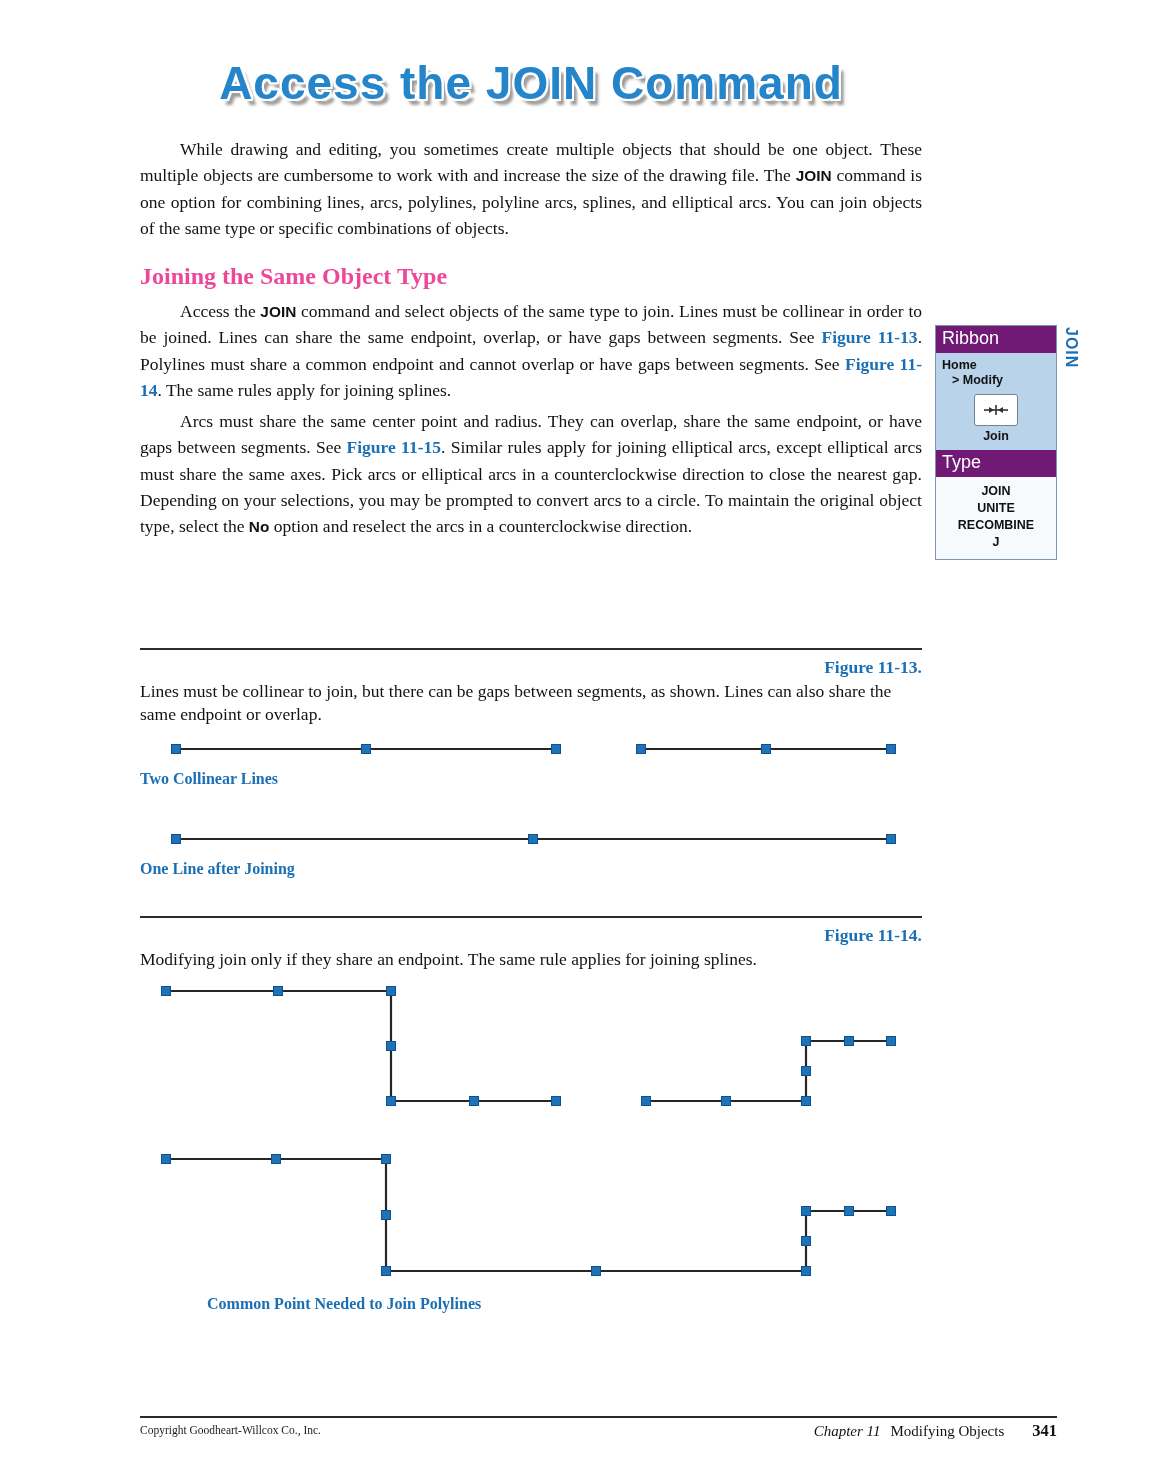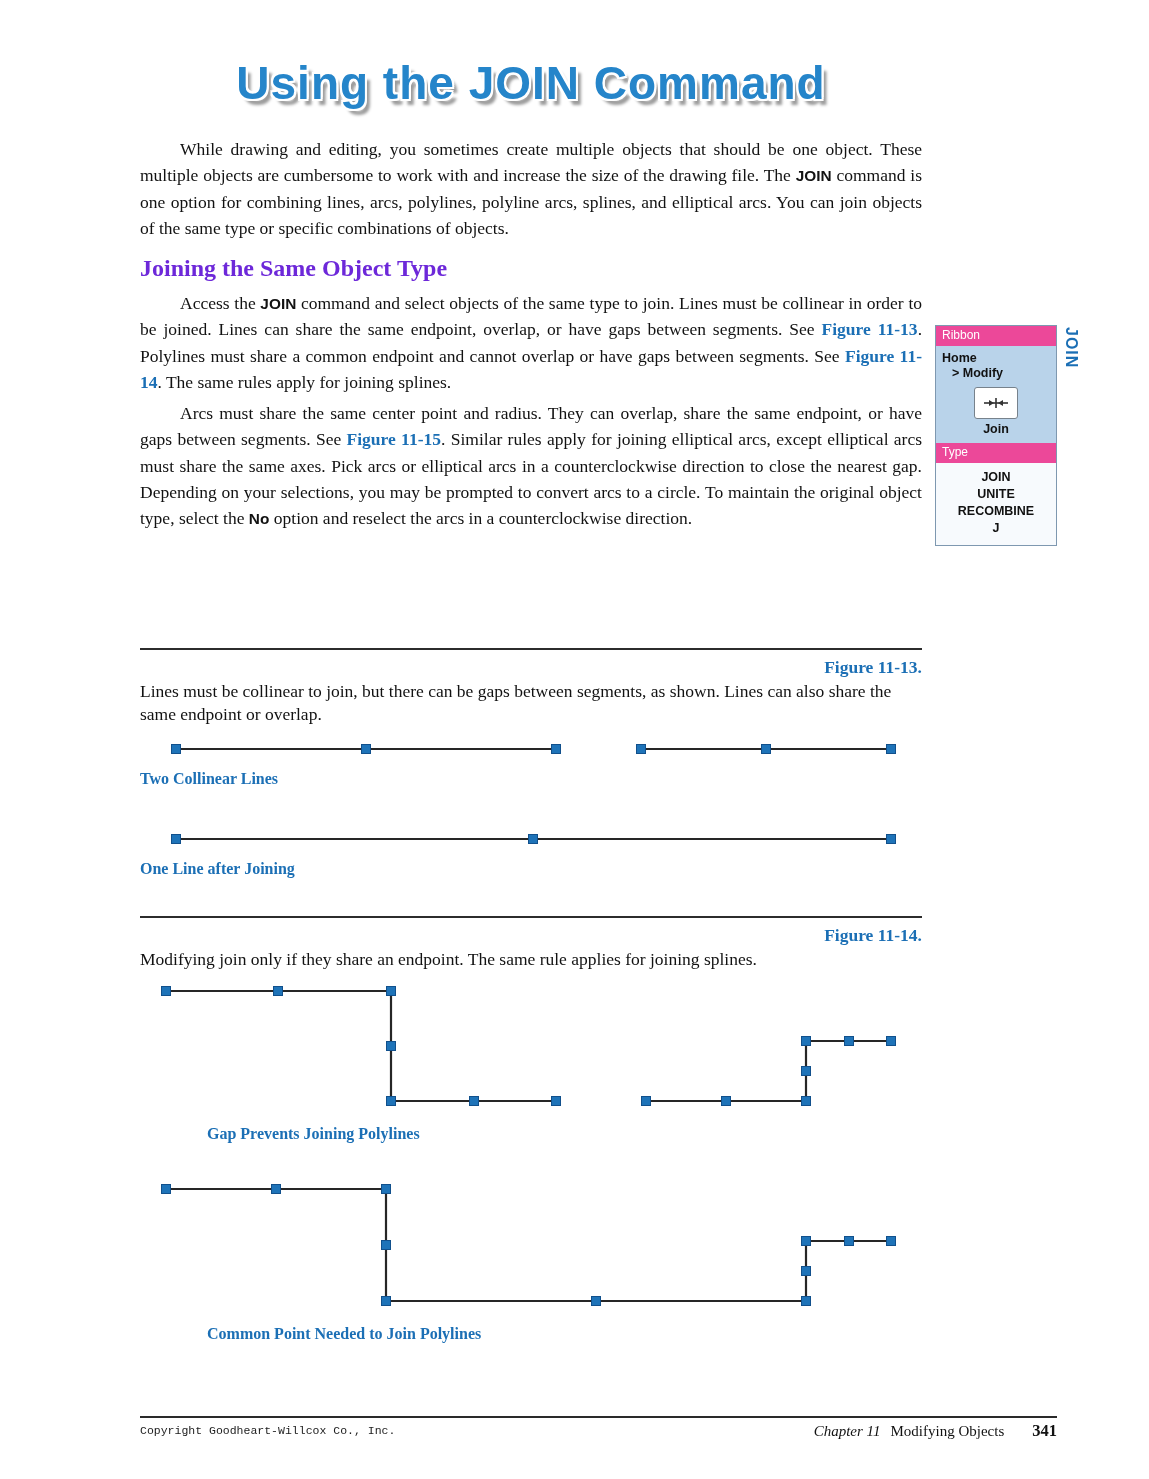--- a/index.html
+++ b/index.html
@@ -22,22 +22,22 @@
        5px 6px 3px #9b9b9b;
   }
 
   
   .p { font-size:17.5px; line-height:1.5; text-align:justify; }
   .indent { text-indent:40px; }
   .intro { margin-top:26px; }
   .cmd { font-family:"Liberation Sans", sans-serif; font-weight:bold; font-size:0.88em; }
   .figref { color:#1b6fb5; font-weight:bold; }
   .section-heading {
-    margin-top:14px; margin-bottom:8px;
-    font-size:24px; font-weight:bold; color:#6d28d9;
+    margin-top:22px; margin-bottom:8px;
+    font-size:24px; font-weight:bold; color:#ec4899;
   }
   .bodyp { margin-top:5px; }
 
   
   .figure { position:absolute; left:140px; width:782px; }
   .figure-13 { top:648px; }
   .figure-14 { top:916px; }
   .fig-rule { border-top:2.5px solid #2c2c2c; }
   .fig-label { margin-top:7px; color:#1b6fb5; font-weight:bold; font-size:17.5px;text-align:right; }
   .fig-caption { font-size:17.5px; line-height:1.3; margin-top:2px; }
@@ -50,59 +50,59 @@
     text-align:left; color:#1b6fb5; font-weight:bold; font-size:16px; margin-top:12px;
   }
   .shift-right { transform:translateX(67px); }
 
   
   .ribbon-box {
     position:absolute; left:935px; top:325px; width:122px;
     border:1px solid #7e98b0; background:#b9d3ea;
     font-family:"Liberation Sans", sans-serif; color:#111;
   }
-  .blue-bar { background:#ec4899; color:#fff; font-size:12px; padding:2px 6px 4px; }
+  .blue-bar { background:#701a75; color:#fff; font-size:18px; padding:2px 6px 4px; }
   .ribbon-home { font-size:12.5px; font-weight:bold; padding:5px 6px 0; }
   .ribbon-modify { font-size:12.5px; font-weight:bold; padding:1px 6px 2px 16px; }
   .join-btn {
     width:44px; height:32px; background:#fff; border:1px solid #77828c; border-radius:3px;
     margin:5px auto 3px; display:flex; align-items:center; justify-content:center;
   }
   .join-label { text-align:center; font-weight:bold; font-size:12.5px; padding-bottom:7px; }
   .type-list { background:#f7fafd; text-align:center; padding:6px 2px 8px; }
   .type-item { font-size:12.5px; font-weight:bold; line-height:1.35; }
   .vertical-tab {
     position:absolute; left:1062px; top:327px;
     writing-mode:vertical-rl;
     font-family:"Liberation Sans", sans-serif; font-weight:bold;
     font-size:16px; letter-spacing:1px; color:#1b6fb5;
   }
 
   
   .footer-rule { position:absolute; left:140px; top:1416px; width:917px; border-top:2px solid #2a2a2a; }
   .footer-left {
     position:absolute; left:140px; top:1424px;
-    font-family:Liberation Mono, monospace; font-size:11.5px; color:#1c1c1c;
+    font-family:Liberation Serif, serif; font-size:11.5px; color:#1c1c1c;
   }
   .footer-right { position:absolute; right:92px; top:1421px; font-size:15px; white-space:nowrap; }
   .chapter-italic { font-style:italic; margin-right:10px; }
   .chapter-title { margin-right:28px; }
   .page-number { font-weight:bold; font-size:16.5px; }
 
   svg .wire { stroke:#262626; stroke-width:2.2; fill:none; }
   svg .grip { fill:#1e73b8; stroke:#11508c; stroke-width:1; }
 </style>
 </head>
 <body>
 
 <div class="page">
 
   <div class="main">
 
-    <h1 class="title">Using the JOIN Command</h1>
+    <h1 class="title">Access the JOIN Command</h1>
 
     <p class="p indent intro"><span>While drawing and editing, you sometimes create multiple objects that should be one object. These multiple objects are cumbersome to work with and increase the size of the drawing file. The </span><span class="cmd">JOIN</span><span> command is one option for combining lines, arcs, polylines, polyline arcs, splines, and elliptical arcs. You can join objects of the same type or specific combinations of objects.</span></p>
 
     <h2 class="section-heading">Joining the Same Object Type</h2>
 
     <p class="p indent bodyp"><span>Access the </span><span class="cmd">JOIN</span><span> command and select objects of the same type to join. Lines must be collinear in order to be joined. Lines can share the same endpoint, overlap, or have gaps between segments. See </span><span class="figref">Figure 11-13</span><span>. Polylines must share a common endpoint and cannot overlap or have gaps between segments. See </span><span class="figref">Figure 11-14</span><span>. The same rules apply for joining splines.</span></p>
 
     <p class="p indent bodyp"><span>Arcs must share the same center point and radius. They can overlap, share the same endpoint, or have gaps between segments. See </span><span class="figref">Figure 11-15</span><span>. Similar rules apply for joining elliptical arcs, except elliptical arcs must share the same axes. Pick arcs or elliptical arcs in a counterclockwise direction to close the nearest gap. Depending on your selections, you may be prompted to convert arcs to a circle. To maintain the original object type, select the </span><span class="cmd">No</span><span> option and reselect the arcs in a counterclockwise direction.</span></p>
 
   </div>
@@ -184,21 +184,20 @@
         <rect class="grip" x="410.5" y="113.5" width="9" height="9"></rect>
         <rect class="grip" x="500.5" y="113.5" width="9" height="9"></rect>
         <rect class="grip" x="580.5" y="113.5" width="9" height="9"></rect>
         <rect class="grip" x="660.5" y="113.5" width="9" height="9"></rect>
         <rect class="grip" x="660.5" y="83.5" width="9" height="9"></rect>
         <rect class="grip" x="660.5" y="53.5" width="9" height="9"></rect>
         <rect class="grip" x="703.5" y="53.5" width="9" height="9"></rect>
         <rect class="grip" x="745.5" y="53.5" width="9" height="9"></rect>
       </g>
     </svg>
-    <div class="diag-label shift-right">Gap Prevents Joining Polylines</div>
 
     <svg class="diagram diag4" width="780" height="132" viewBox="0 0 780 132">
       <g>
         <path class="wire" d="M25 8 H245 V120 H665 V60 H750"></path>
       </g>
       <g>
         <rect class="grip" x="20.5" y="3.5" width="9" height="9"></rect>
         <rect class="grip" x="130.5" y="3.5" width="9" height="9"></rect>
         <rect class="grip" x="240.5" y="3.5" width="9" height="9"></rect>
         <rect class="grip" x="240.5" y="59.5" width="9" height="9"></rect>

